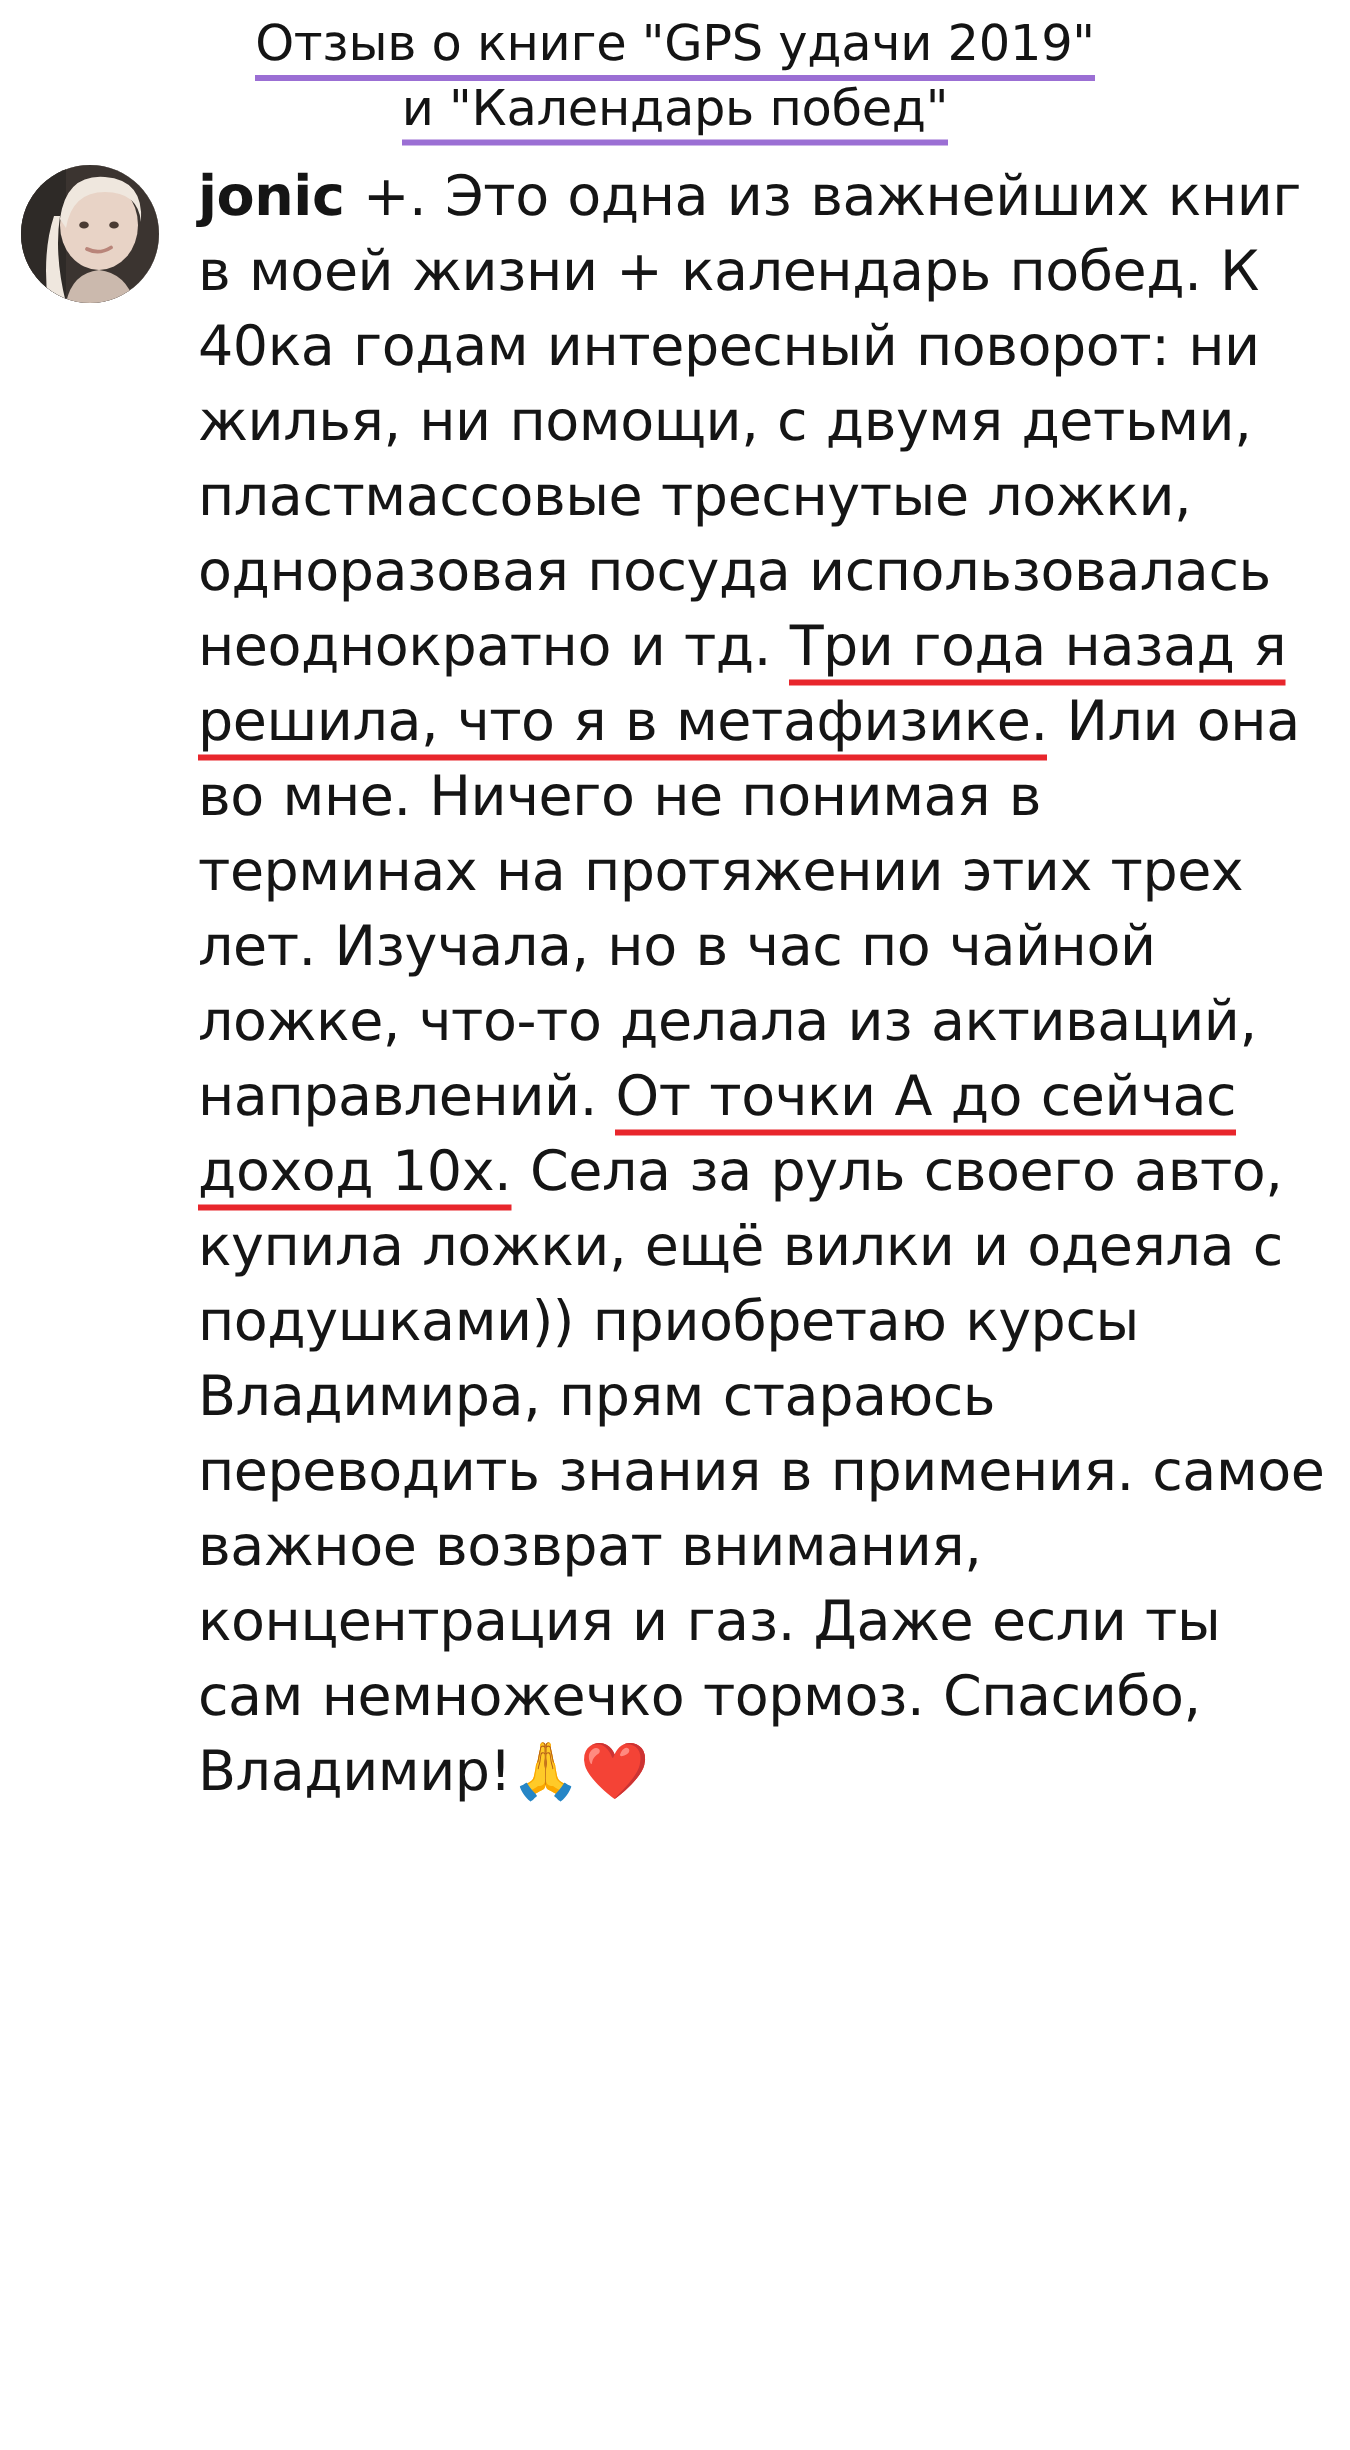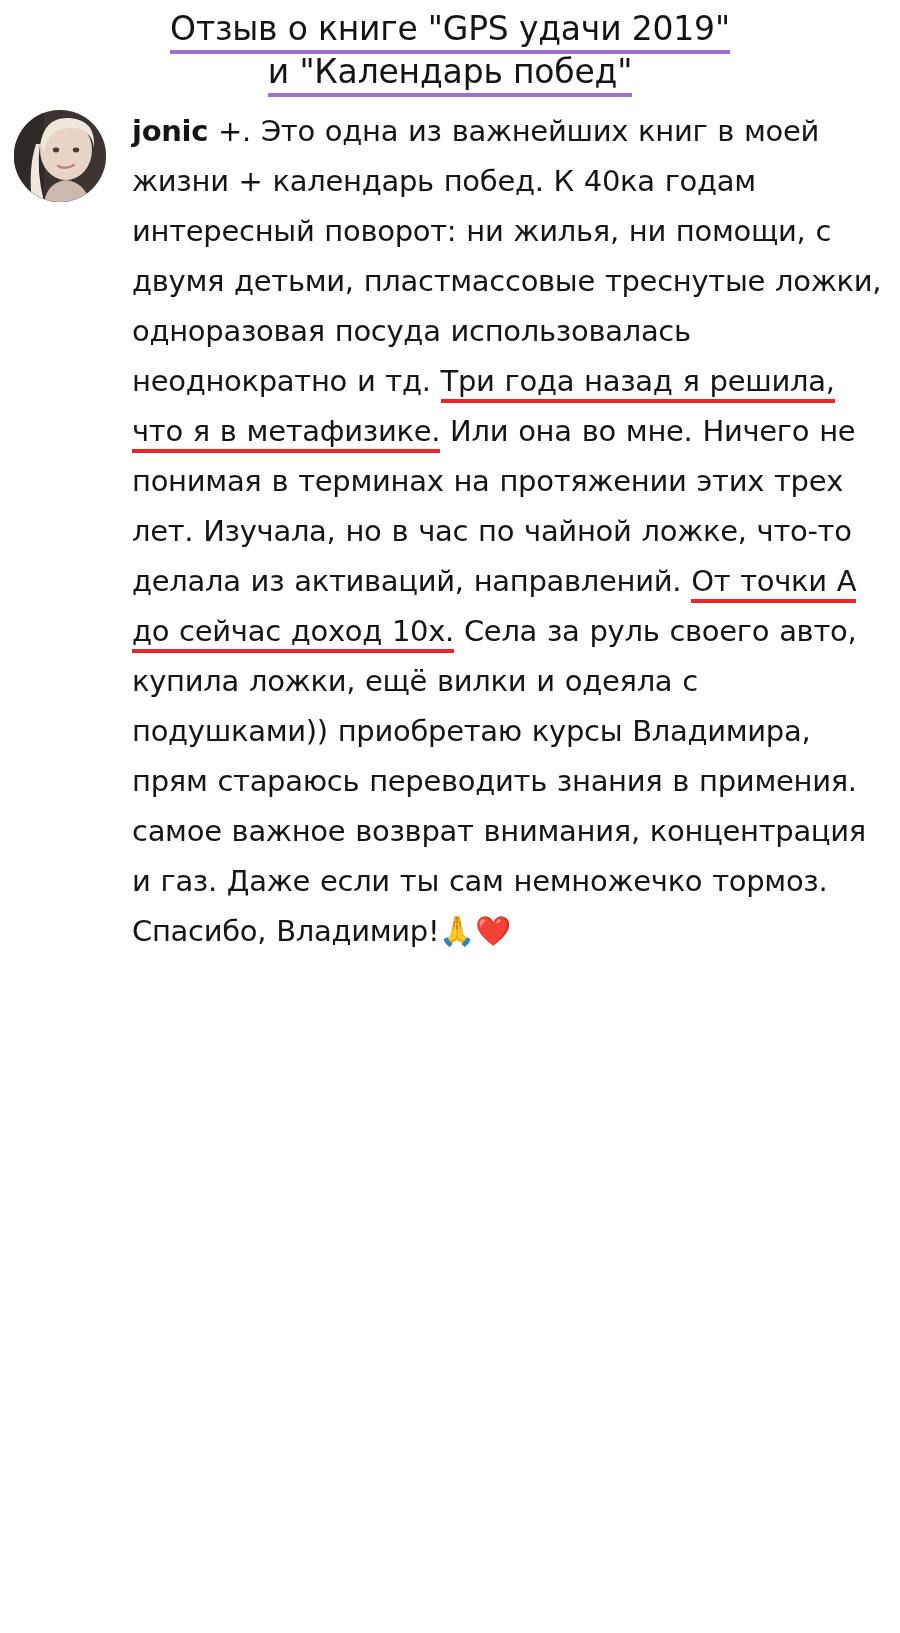--- a/index.html
+++ b/index.html
@@ -52,21 +52,21 @@
     height: 92px;
     border-radius: 50%;
     overflow: hidden;
     background: #5e5248;
     box-shadow: 0 0 0 1px #d8d8d8 inset;
   }
   .avatar svg { display: block; width: 92px; height: 92px; }
 
   .post-text {
     margin-left: 118px;
-    font-size: 29px;
+    font-size: 37px;
     line-height: 50px;
     color: #151515;
     letter-spacing: -0.3px;
     text-align: left;
     word-spacing: 1px;
   }
   .username {
     font-weight: 700;
   }
   .u-red {

